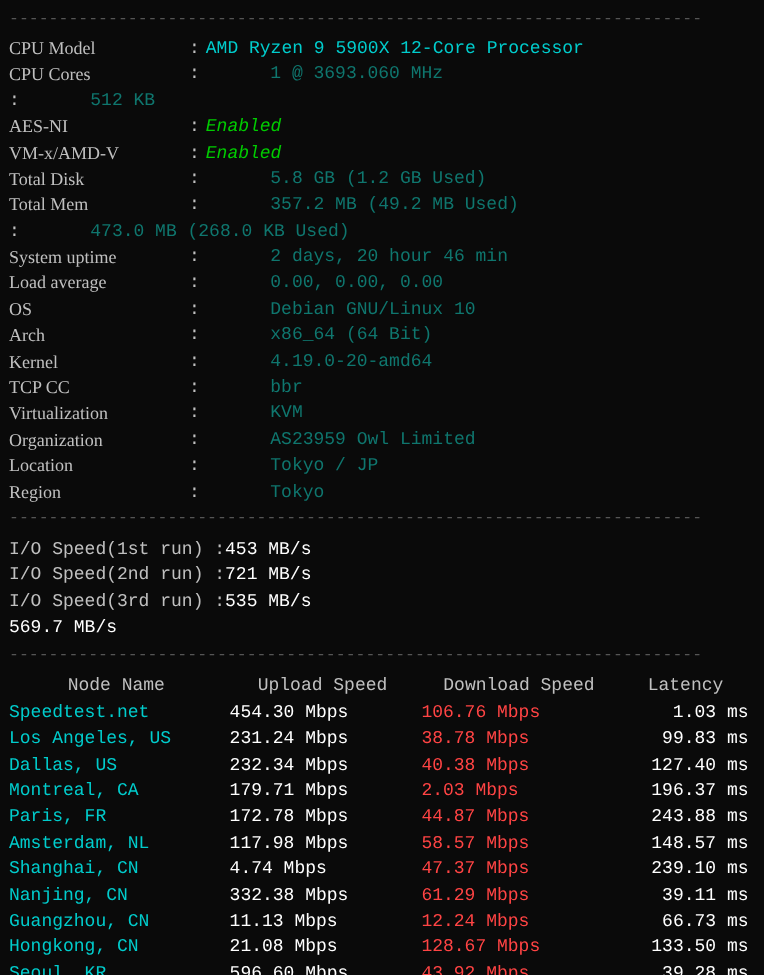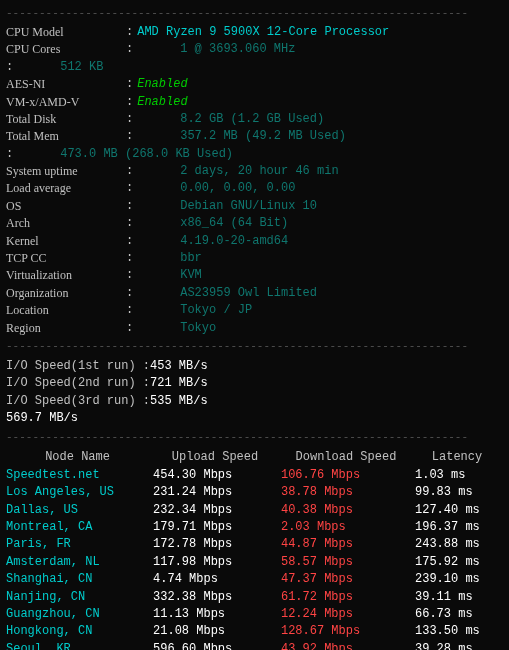--- a/index.html
+++ b/index.html
@@ -38,21 +38,21 @@
       font-weight: normal;
       padding: 0 4px 0 0;
     }
     .node-table td {
       padding: 0 4px 0 0;
       white-space: nowrap;
     }
     .col-node { min-width: 115px; color: #00cccc; }
     .col-upload { min-width: 100px; color: #ffffff; }
     .col-download { min-width: 100px; color: #ff4444; }
-    .col-latency { color: #ffffff; }
+    .col-latency { color: #ffffff; text-align: right; }
   </style>
 </head>
 <body>
 
 <div>
 
   <div class="divider">----------------------------------------------------------------------</div>
 
   <div class="section" id="sysinfo-rows">
       <div class="row">
@@ -75,21 +75,21 @@
         <span class="value-green">Enabled</span>
       </div>
       <div class="row">
         <span class="label">VM-x/AMD-V</span>
         <span class="colon">: </span>
         <span class="value-green">Enabled</span>
       </div>
       <div class="row">
         <span class="label">Total Disk</span>
         <span class="colon">: </span>
-        <span class="value-white">8.2 GB (1.2 GB Used)</span>
+        <span class="value-white">5.8 GB (1.2 GB Used)</span>
       </div>
       <div class="row">
         <span class="label">Total Mem</span>
         <span class="colon">: </span>
         <span class="value-white">357.2 MB (49.2 MB Used)</span>
       </div>
       <div class="row">
         <span class="colon">: </span>
         <span class="value-white">473.0 MB (268.0 KB Used)</span>
       </div>
@@ -205,32 +205,32 @@
           <tr>
             <td class="col-node">Paris, FR</td>
             <td class="col-upload">172.78 Mbps</td>
             <td class="col-download">44.87 Mbps</td>
             <td class="col-latency">243.88 ms</td>
           </tr>
           <tr>
             <td class="col-node">Amsterdam, NL</td>
             <td class="col-upload">117.98 Mbps</td>
             <td class="col-download">58.57 Mbps</td>
-            <td class="col-latency">175.92 ms</td>
+            <td class="col-latency">148.57 ms</td>
           </tr>
           <tr>
             <td class="col-node">Shanghai, CN</td>
             <td class="col-upload">4.74 Mbps</td>
             <td class="col-download">47.37 Mbps</td>
             <td class="col-latency">239.10 ms</td>
           </tr>
           <tr>
             <td class="col-node">Nanjing, CN</td>
             <td class="col-upload">332.38 Mbps</td>
-            <td class="col-download">61.72 Mbps</td>
+            <td class="col-download">61.29 Mbps</td>
             <td class="col-latency">39.11 ms</td>
           </tr>
           <tr>
             <td class="col-node">Guangzhou, CN</td>
             <td class="col-upload">11.13 Mbps</td>
             <td class="col-download">12.24 Mbps</td>
             <td class="col-latency">66.73 ms</td>
           </tr>
           <tr>
             <td class="col-node">Hongkong, CN</td>

